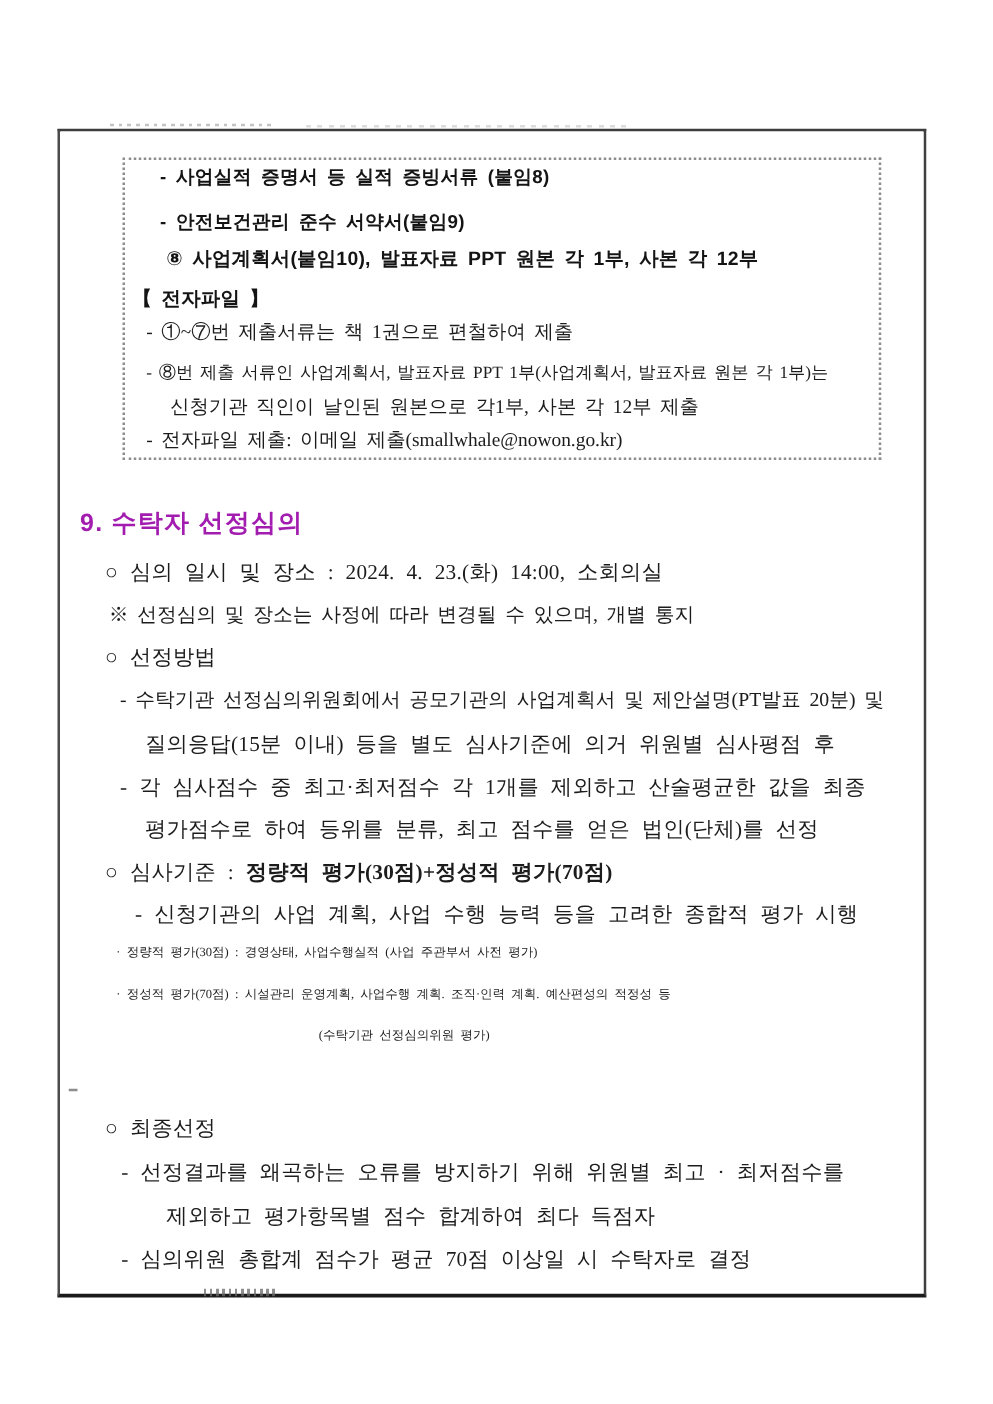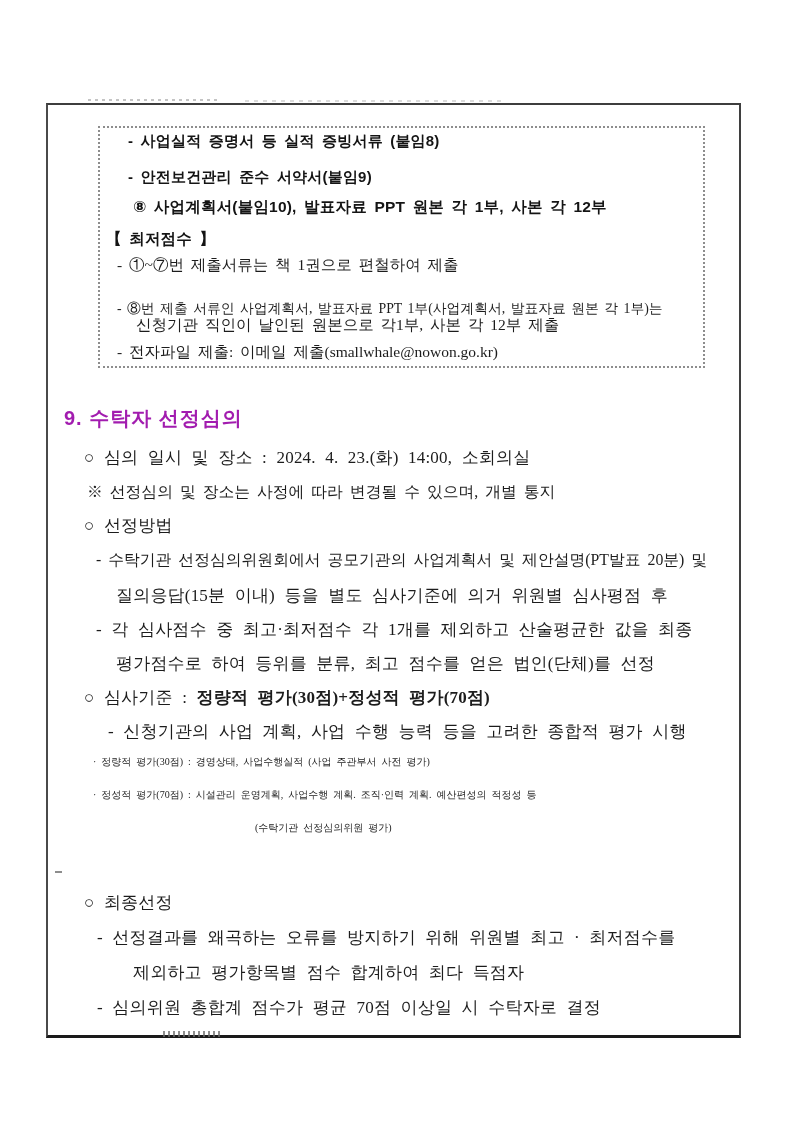--- a/index.html
+++ b/index.html
@@ -86,23 +86,23 @@
   <div class="smudge-top-1"></div>
   <div class="smudge-top-2"></div>
   <div class="tick-left"></div>
   <div class="smudge-bottom"></div>
 
   <div class="dotted-box"></div>
 
   <div class="t gothic" style="left:128px; top:132px;">- 사업실적 증명서 등 실적 증빙서류 (붙임8)</div>
   <div class="t gothic" style="left:128px; top:168px;">- 안전보건관리 준수 서약서(붙임9)</div>
   <div class="t gothic gothic-lg" style="left:109px; top:197px;margin-left:24px;">⑧ 사업계획서(붙임10), 발표자료 PPT 원본 각 1부, 사본 각 12부</div>
-  <div class="t gothic gothic-lg" style="left:106px; top:229px;">【 최저점수 】</div>
+  <div class="t gothic gothic-lg" style="left:106px; top:229px;">【 전자파일 】</div>
   <div class="t serif15" style="left:117px; top:255px;">- ①~⑦번 제출서류는 책 1권으로 편철하여 제출</div>
-  <div class="t serif13" style="left:117px; top:289px;margin-top:11px;">- ⑧번 제출 서류인 사업계획서, 발표자료 PPT 1부(사업계획서, 발표자료  원본 각 1부)는</div>
+  <div class="t serif13" style="left:117px; top:289px;">- ⑧번 제출 서류인 사업계획서, 발표자료 PPT 1부(사업계획서, 발표자료  원본 각 1부)는</div>
   <div class="t serif15" style="left:136px; top:315px;">신청기관 직인이 날인된 원본으로 각1부, 사본 각 12부 제출</div>
   <div class="t serif15" style="left:117px; top:342px;">- 전자파일 제출: 이메일 제출(smallwhale@nowon.go.kr)</div>
 
   <div class="t heading" style="left:64px; top:405px;">9. 수탁자 선정심의</div>
 
   <div class="t body17" style="left:84px; top:446px;">○ 심의 일시 및 장소 : 2024. 4. 23.(화) 14:00, 소회의실</div>
   <div class="t body16" style="left:87px; top:482px;">※ 선정심의 및 장소는 사정에 따라 변경될 수 있으며, 개별 통지</div>
 
   <div class="t body17" style="left:84px; top:514px;">○ 선정방법</div>
   <div class="t body16" style="left:96px; top:550px;">- 수탁기관 선정심의위원회에서 공모기관의 사업계획서 및 제안설명(PT발표 20분) 및</div>

